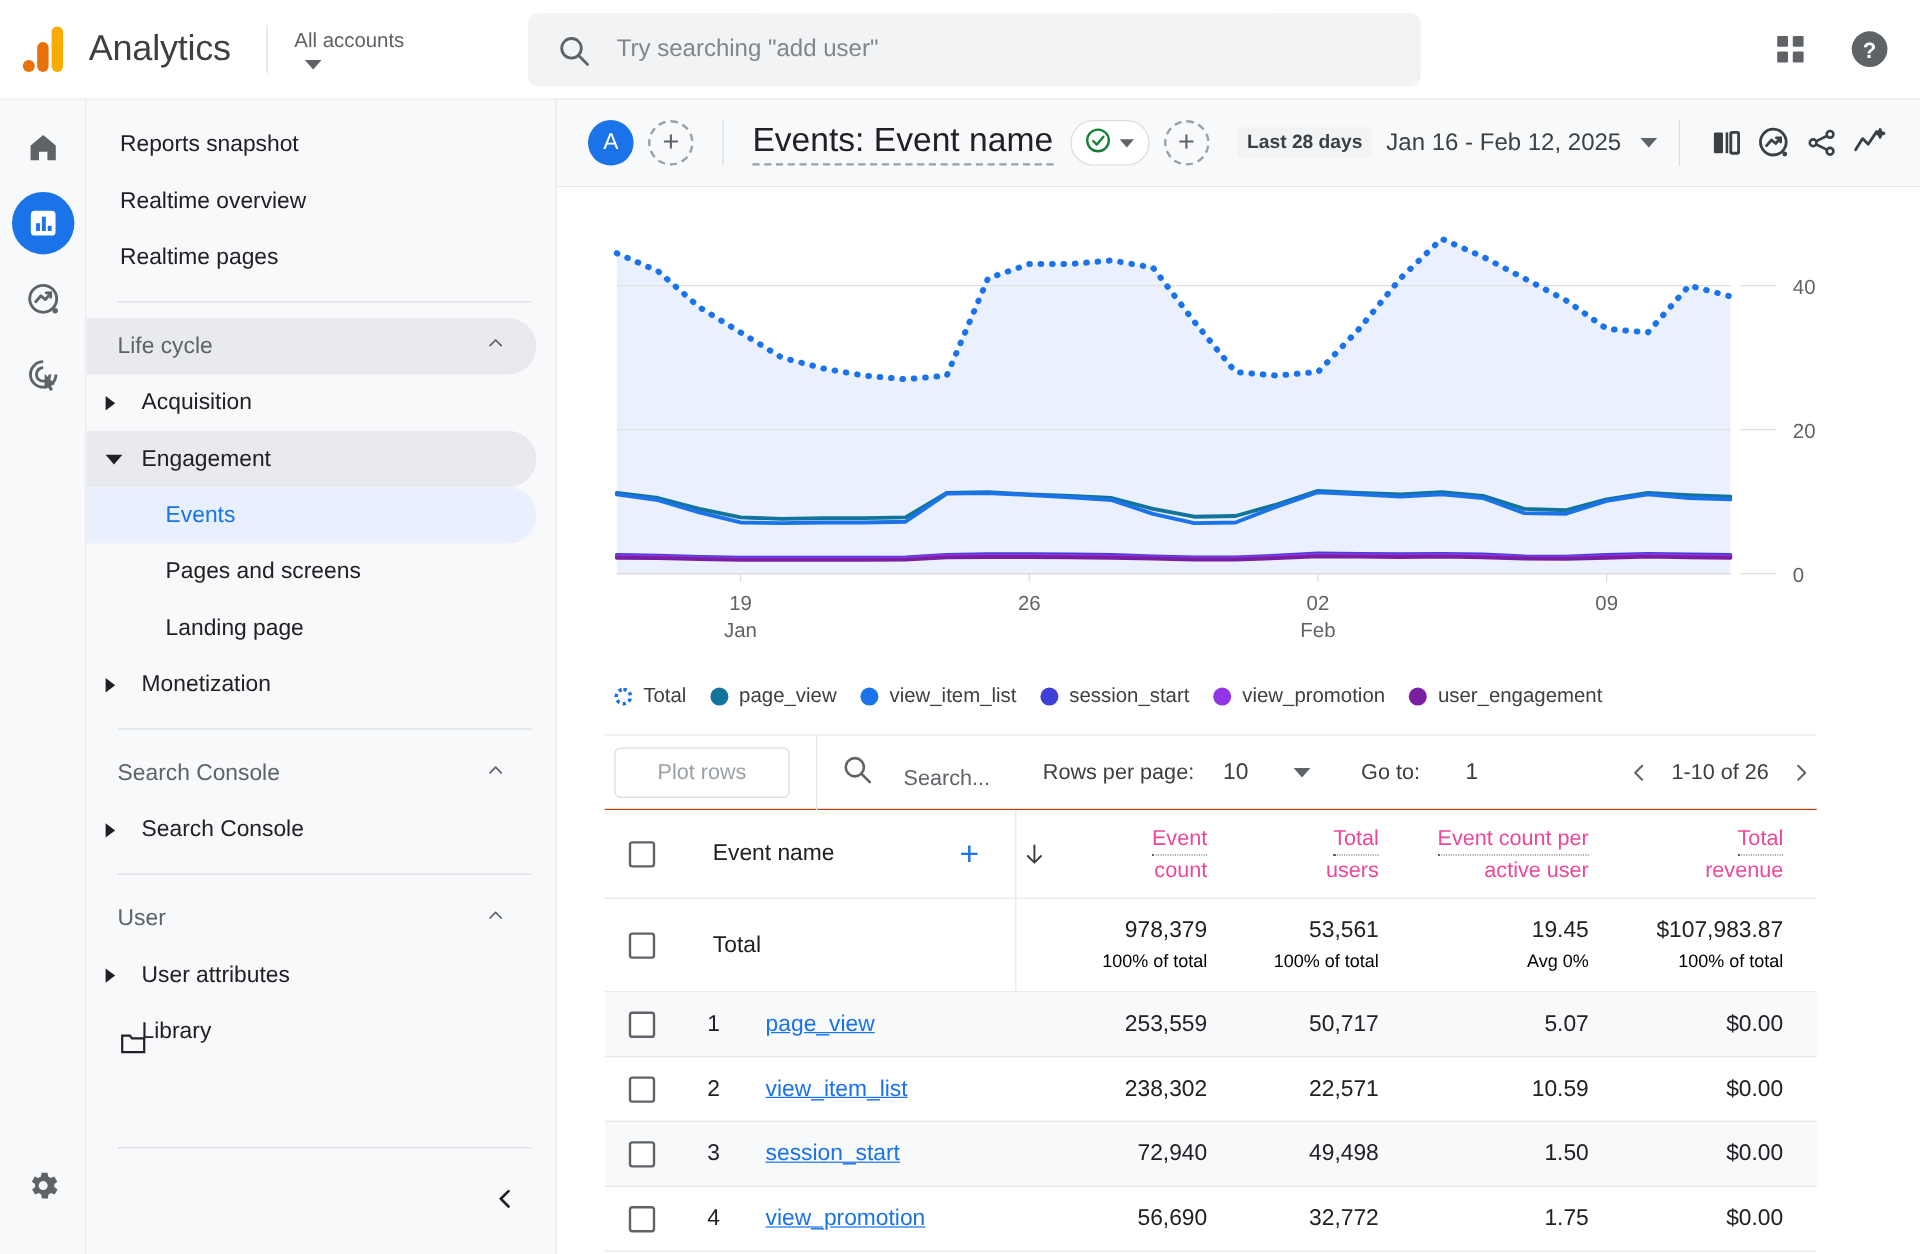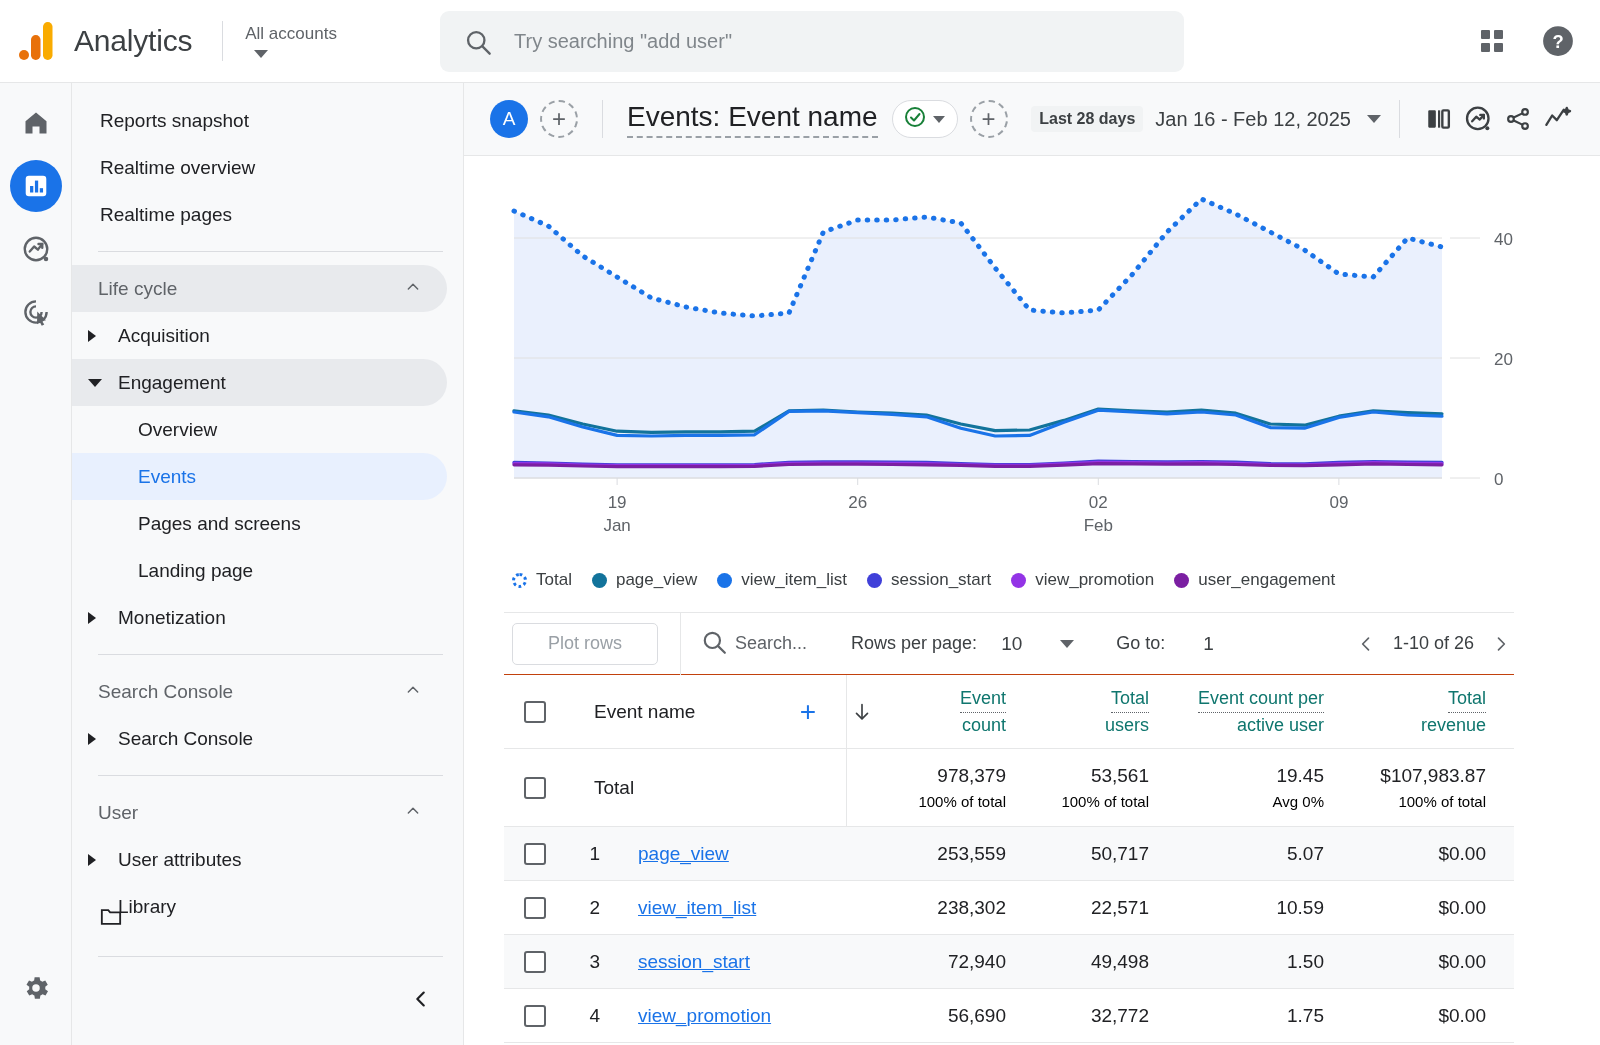--- a/index.html
+++ b/index.html
@@ -161,21 +161,21 @@
   .tbl-ctrl {
     display: flex; align-items: center; height: 62px; margin-top: 22px;
     border-top: 1px solid #e6e7e8; width: 1010px; padding-left: 8px;
   }
   .plot-rows {
     width: 146px; height: 42px; border: 1px solid #dadce0; border-radius: 5px;
     display: flex; align-items: center; justify-content: center; color: #9aa0a6;
     font-size: 18px; cursor: pointer; background: #fff;
   }
   .ctrl-div { width: 1px; height: 62px; background: #e6e7e8; margin: 0 20px 0 22px; }
-  .tsearch { display: flex; align-items: center; gap: 8px; cursor: text; }
+  .tsearch { display: flex; align-items: flex-end; gap: 26px; cursor: text; }
   .tsearch .ph { font-size: 18px; color: #5f6368; }
   .rpp { display: flex; align-items: center; margin-left: 44px; font-size: 18px; color: #3c4043; }
   .rpp .val { margin-left: 24px; font-size: 19px; }
   .rpp .caret {
     width: 0; height: 0; margin-left: 38px; cursor: pointer;
     border-left: 7px solid transparent; border-right: 7px solid transparent;
     border-top: 8px solid #5f6368;
   }
   .goto { display: flex; align-items: center; margin-left: 42px; font-size: 18px; color: #3c4043; }
   .goto .val { margin-left: 38px; font-size: 19px; }
@@ -198,21 +198,21 @@
   }
   .c-met.wide { width: 175px; flex: 0 0 175px; }
   .c-met.rev { width: 160px; flex: 0 0 160px; padding-right: 12px; }
   .met-v { font-size: 19px; color: #202124; }
   .met-s { font-size: 15px; color: #000000; margin-top: 6px; }
   .hdr-row { height: 74px; border-bottom: 1px solid #e6e7e8; }
   .hdr-row .c-name { justify-content: space-between; }
   .hdr-lbl { font-size: 19px; color: #202124; }
   .hdr-met {
     display: flex; flex-direction: column; align-items: flex-end; justify-content: center;
-    font-size: 18px; color: #0f766e; line-height: 23px; text-align: right;
+    font-size: 18px; color: #ec4899; line-height: 23px; text-align: right;
   }
   .hdr-met .l1 { border-bottom: 1px dotted #5f6368; padding-bottom: 2px; }
   .hdr-met .l2 { margin-top: 1px; }
   .sort-ic { width: 30px; flex: 0 0 30px; display: flex; align-items: center; justify-content: center; color: #3c4043; }
   .vline { width: 1px; background: #e6e7e8; }
   .total-row { height: 78px; border-bottom: 1px solid #e6e7e8; }
   .data-row { height: 54px; border-bottom: 1px solid #e6e7e8; align-items: center; }
   .data-row.alt { background: #f8f9fa; }
   .left-pane { display: flex; align-items: center; width: 342px; flex: 0 0 342px; }
 </style>
@@ -323,23 +323,20 @@
                 <polyline points="5,15 12,8 19,15"></polyline>
               </svg></span>
           </div>
           <div class="nav-item l1">
             <span class="arrow"></span>
             <span>Acquisition</span>
           </div>
           <div class="nav-item l1 shaded">
             <span class="arrow down"></span>
             <span>Engagement</span>
-          </div>
-          <div class="nav-item l2">
-            <span>Overview</span>
           </div>
           <div class="nav-item l2 sel">
             <span>Events</span>
           </div>
           <div class="nav-item l2">
             <span>Pages and screens</span>
           </div>
           <div class="nav-item l2">
             <span>Landing page</span>
           </div>

